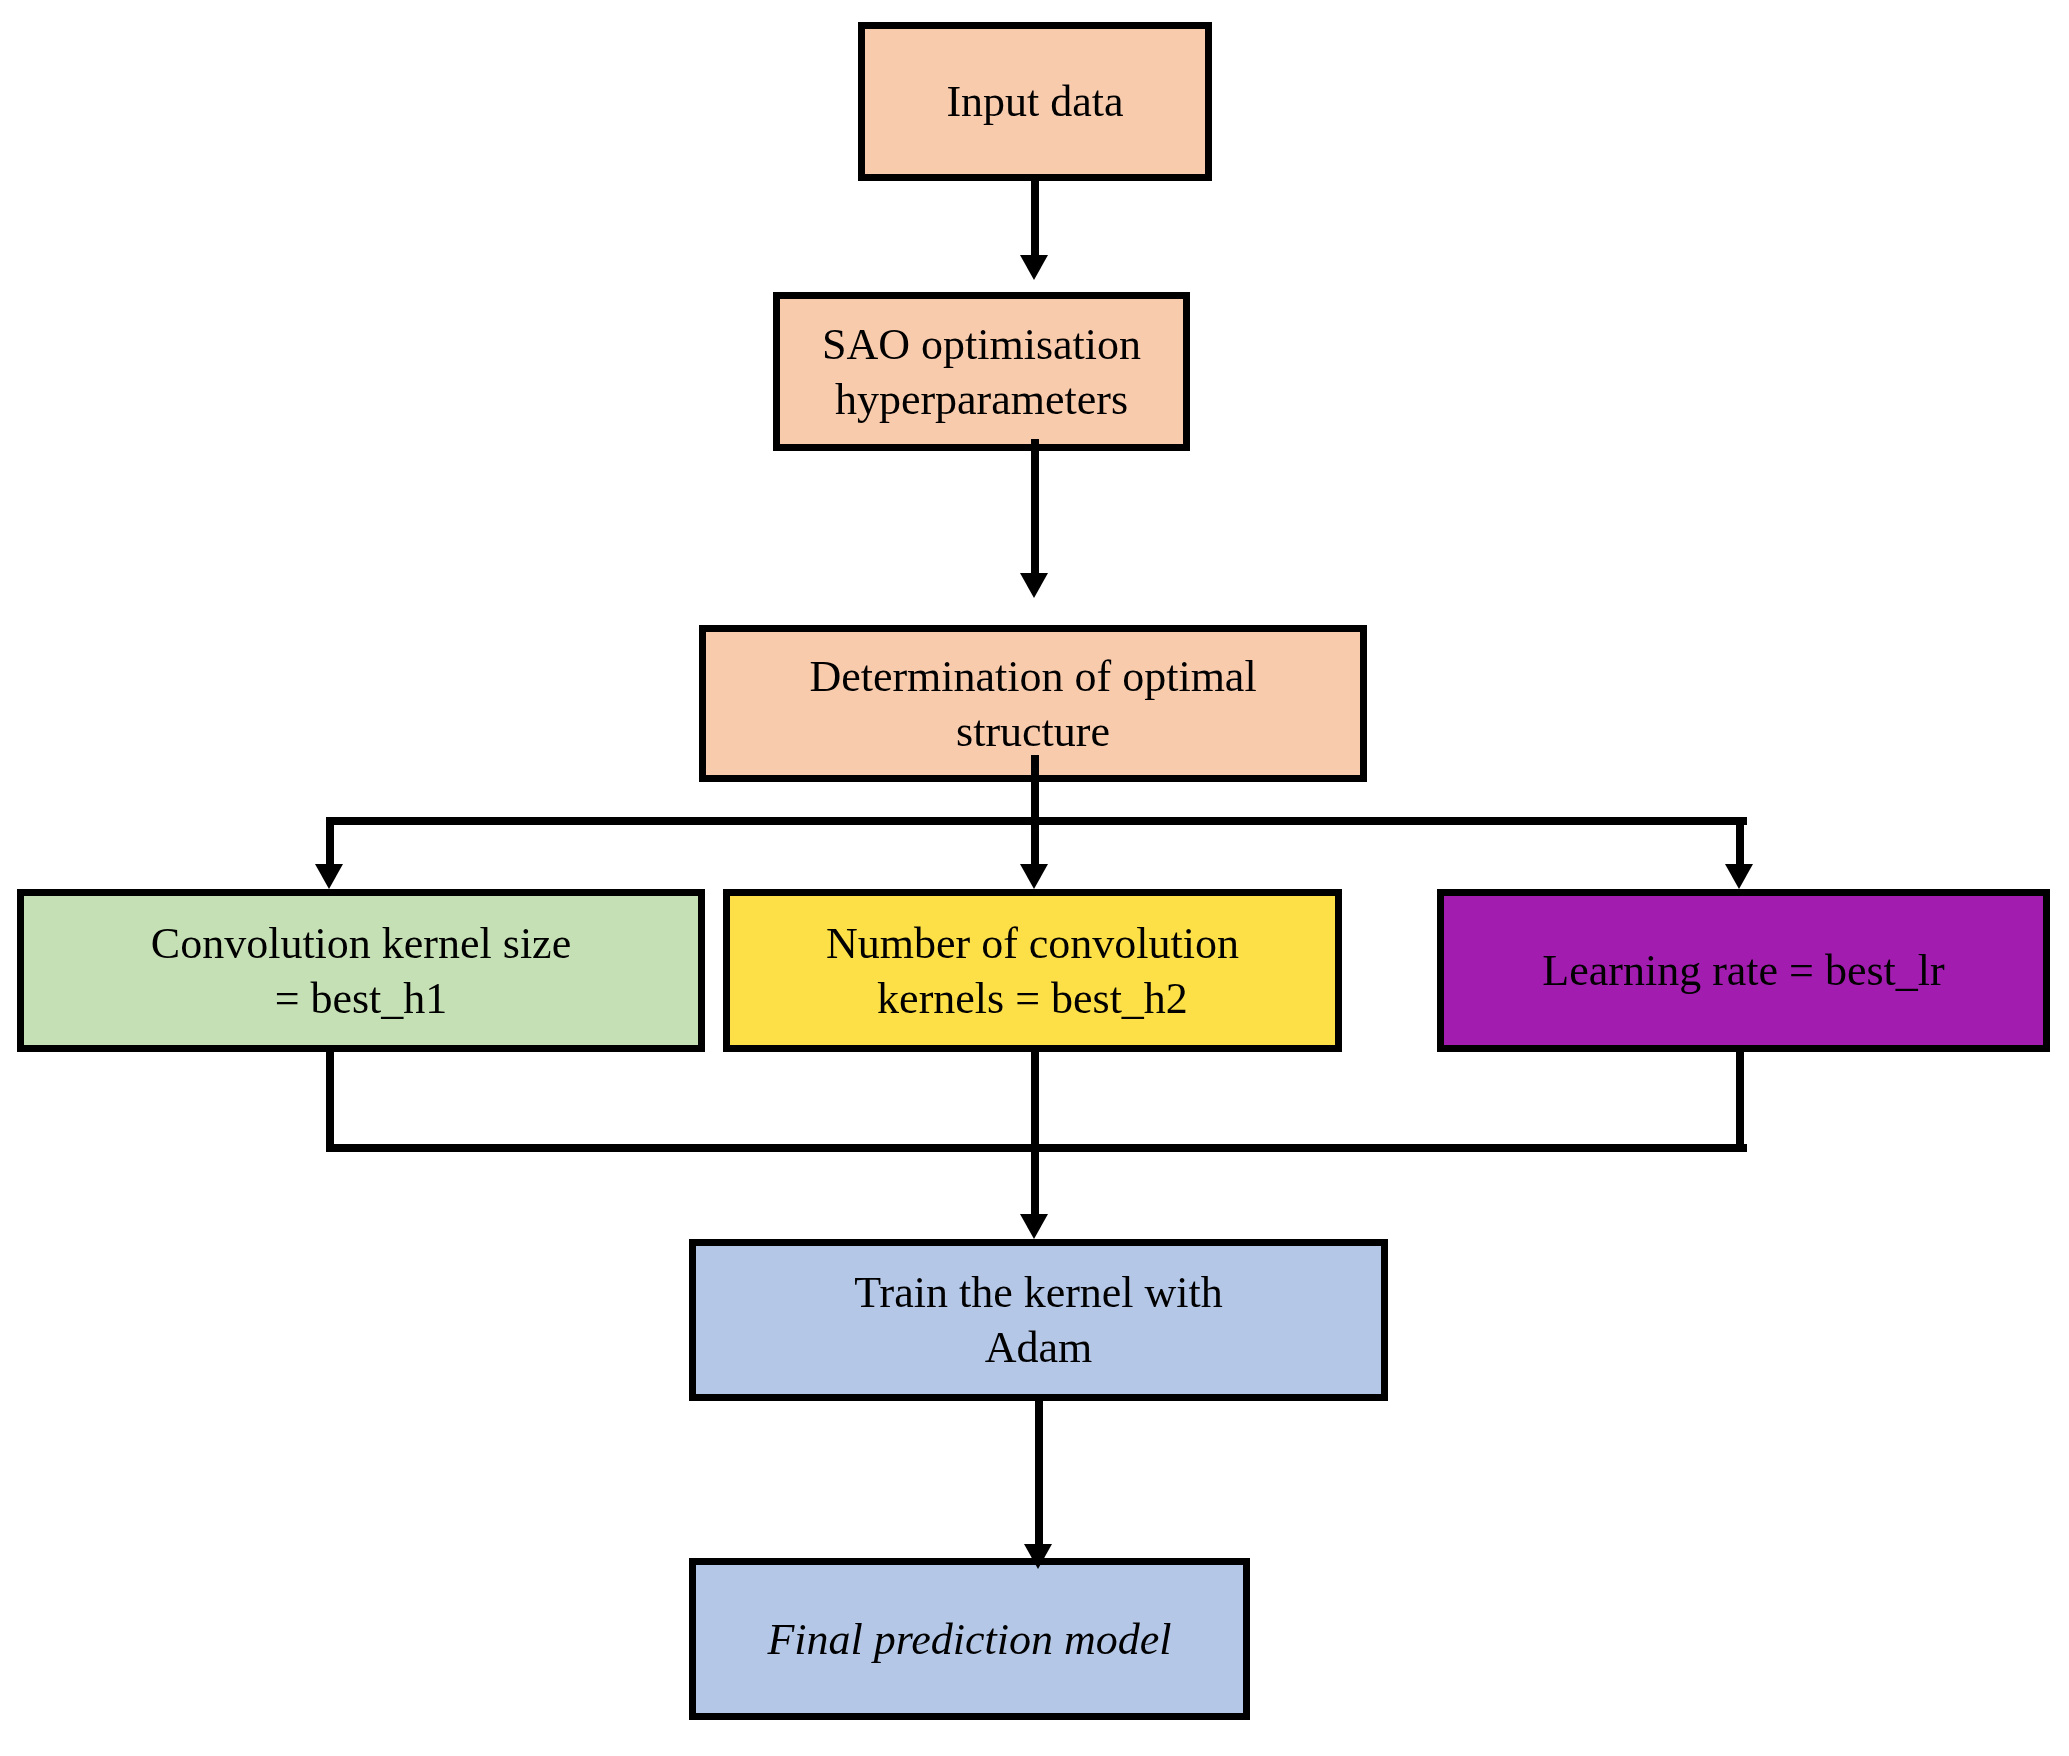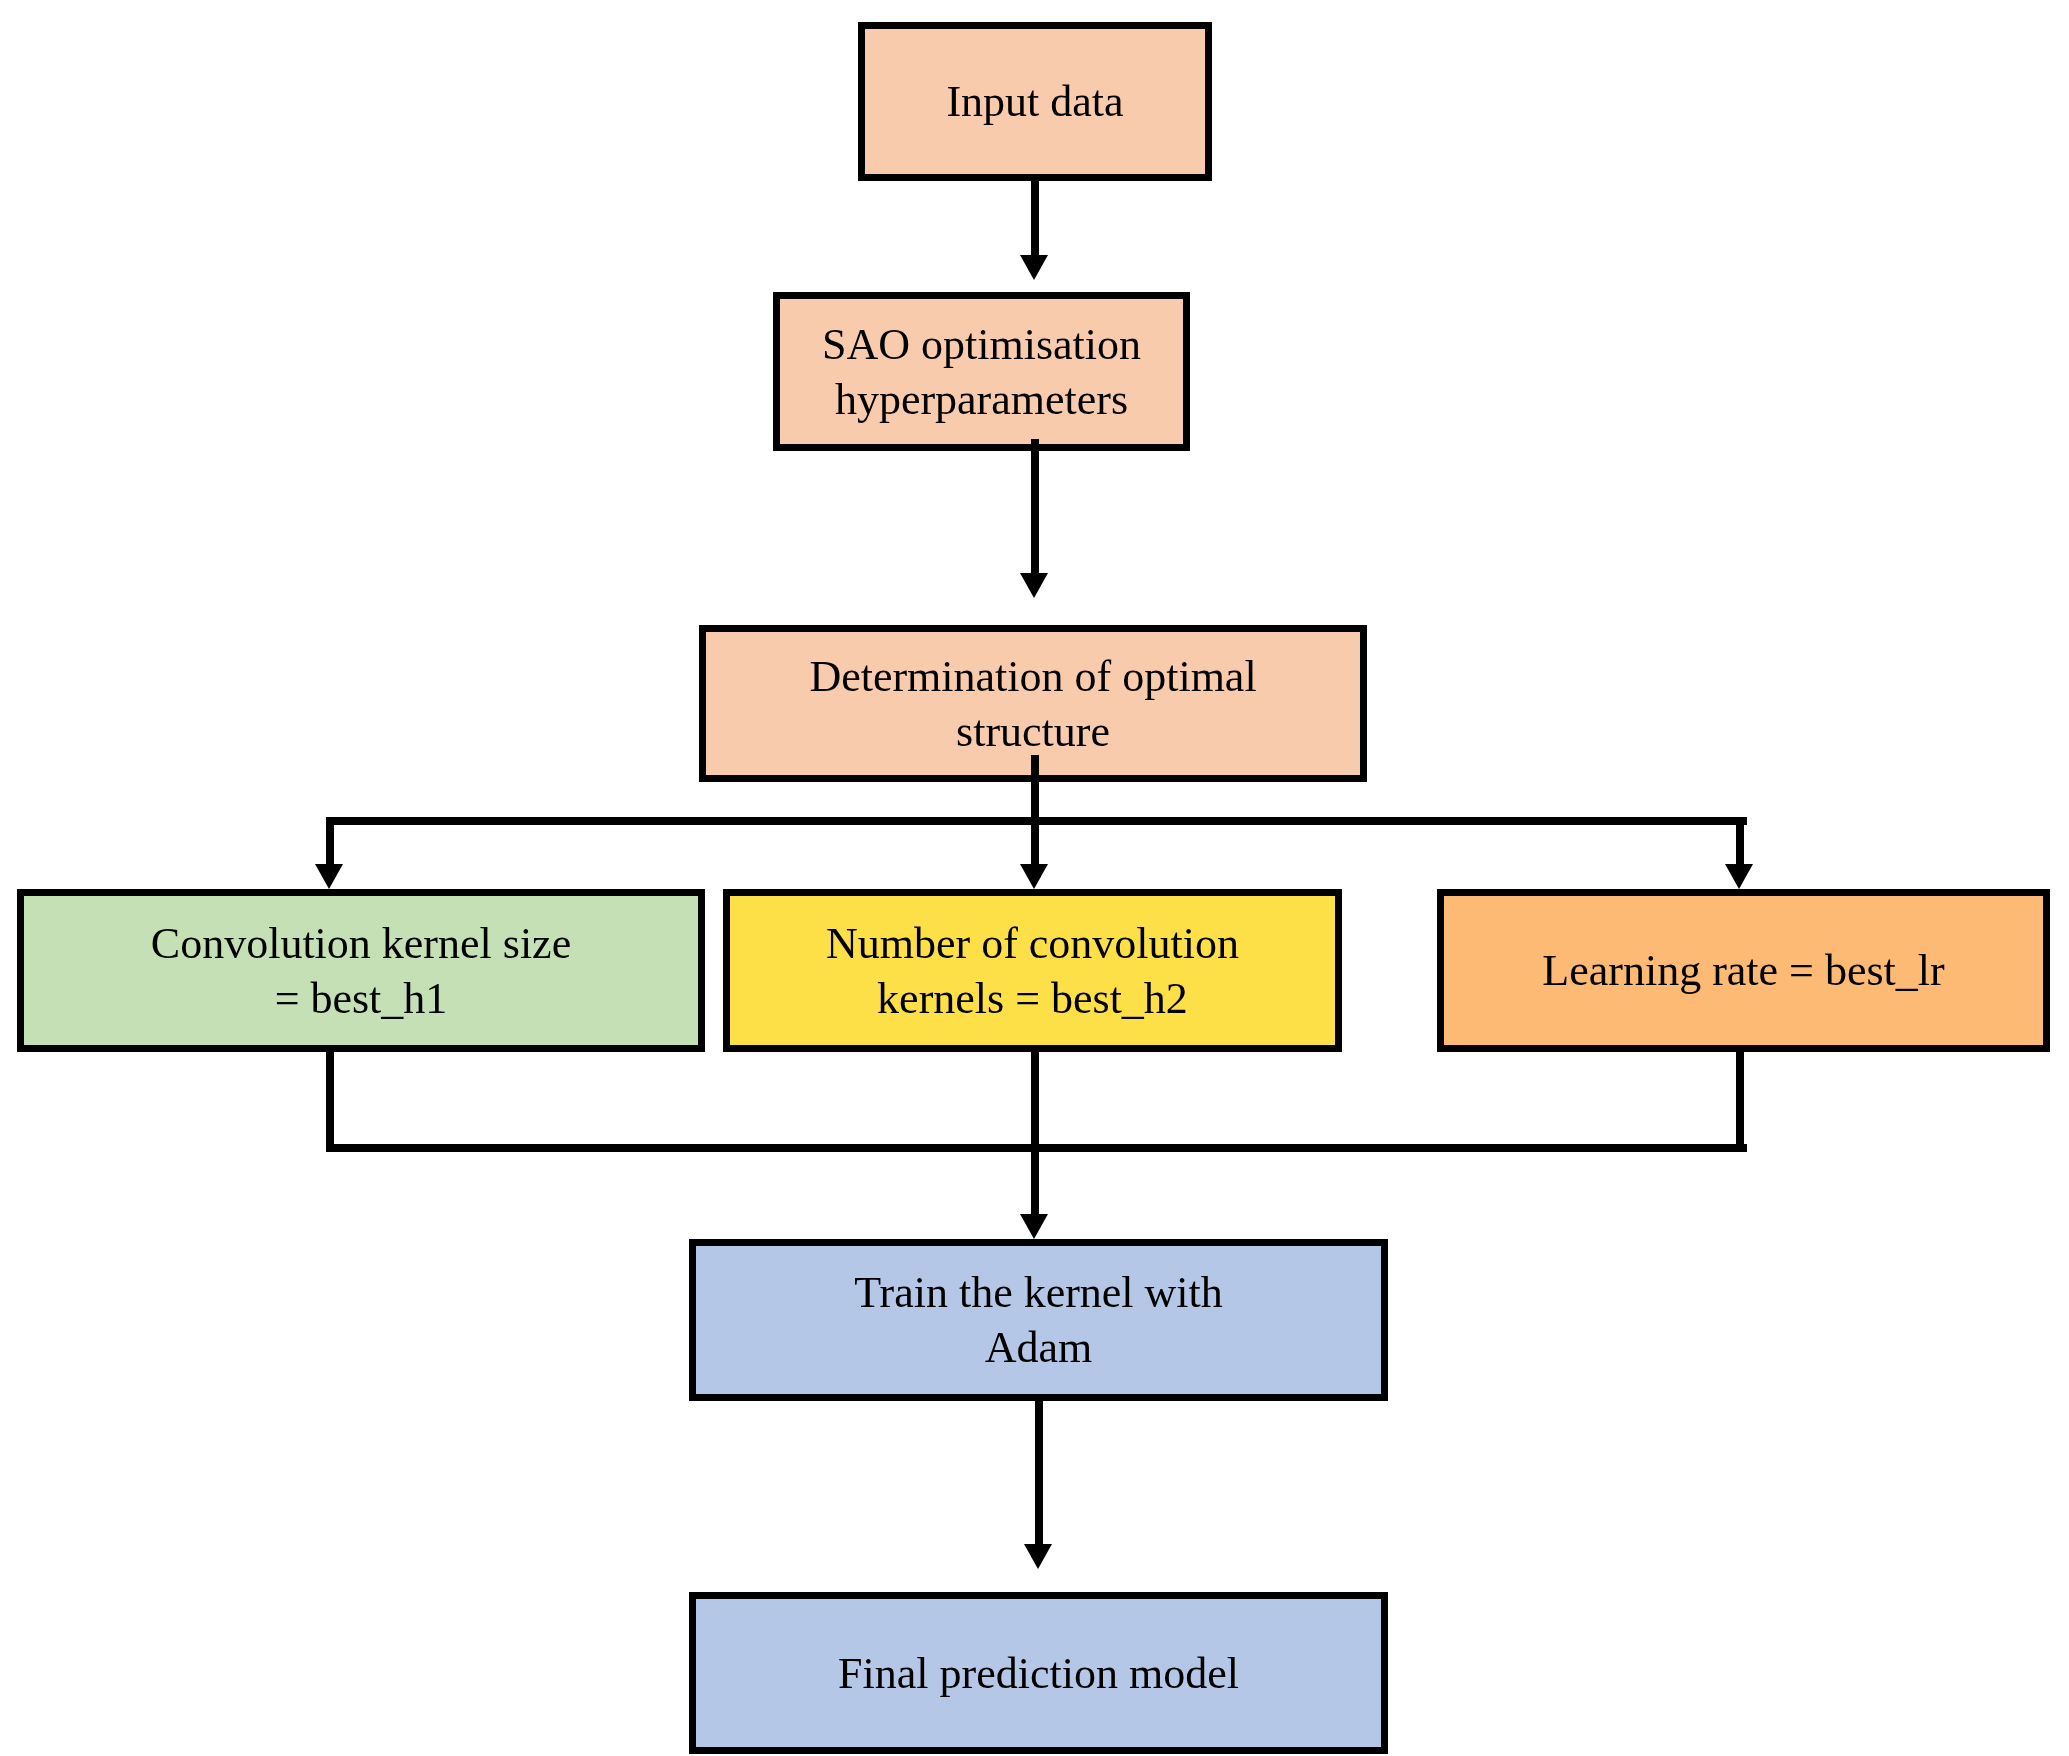--- a/index.html
+++ b/index.html
@@ -42,21 +42,21 @@
     border-top: 25px solid #000000;
   }
   
   #n-input        { left:  858px; top:   21.5px; width: 354px; height: 159px; }
   #n-sao          { left:  773px; top:  292px; width: 417px; height: 159px; }
   #n-determine    { left:  699px; top:  598px; width: 668px; height: 157px; margin-top: 27px; }
   #n-kernel-size  { left:   17px; top: 889px; width: 688px; height: 163px; }
   #n-kernel-num   { left:  723px; top: 889px; width: 619px; height: 163px; }
   #n-learn-rate   { left: 1437px; top: 889px; width: 613px; height: 163px; }
   #n-train        { left:  689px; top: 1239px; width: 699px; height: 162px; }
-  #n-final        { left:  689px; top: 1592px; width: 699px; height: 162px; }
+  #n-final        { left:  689px; top: 1558px; width: 561px; height: 162px; font-style: italic; }
   
   #c1  { left: 1031px; top:  181px; width:   7.7px; height:  76px; } 
   #h1a { left: 1020px; top:  255px; }
   #c2  { left: 1031px; top:  439px; width:   7.7px; height: 135px; } 
   #h2a { left: 1020px; top:  573px; }
   #c3  { left: 1031px; top:  755px; width:   7.7px; height:  66px; } 
   #bar1{ left:  326px; top:  817px; width: 1421px; height:  7.7px; } 
   #c4  { left:  326px; top:  817px; width:   7.7px; height:  47px; } 
   #h4a { left:  315px; top: 864px; }
   #c5  { left: 1031px; top:  817px; width:   7.7px; height:  47px; } 
@@ -83,21 +83,21 @@
 
   <div id="n-determine" class="node" style="background: rgb(248, 203, 173);">Determination of optimal
 structure</div>
 
   <div id="n-kernel-size" class="node" style="background: rgb(197, 224, 180);">Convolution kernel size
 = best_h1</div>
 
   <div id="n-kernel-num" class="node" style="background: #fde047;">Number of convolution
 kernels = best_h2</div>
 
-  <div id="n-learn-rate" class="node" style="background: #fdba74;">Learning rate = best_lr</div>
+  <div id="n-learn-rate" class="node" style="background: #a21caf;">Learning rate = best_lr</div>
 
   <div id="n-train" class="node" style="background: rgb(180, 199, 231);">Train the kernel with
 Adam</div>
 
   <div id="n-final" class="node" style="background: rgb(180, 199, 231);">Final prediction model</div>
 
   <div id="c1" class="line"></div>
   <div id="h1a" class="arrowhead"></div>
 
   <div id="c2" class="line"></div>

